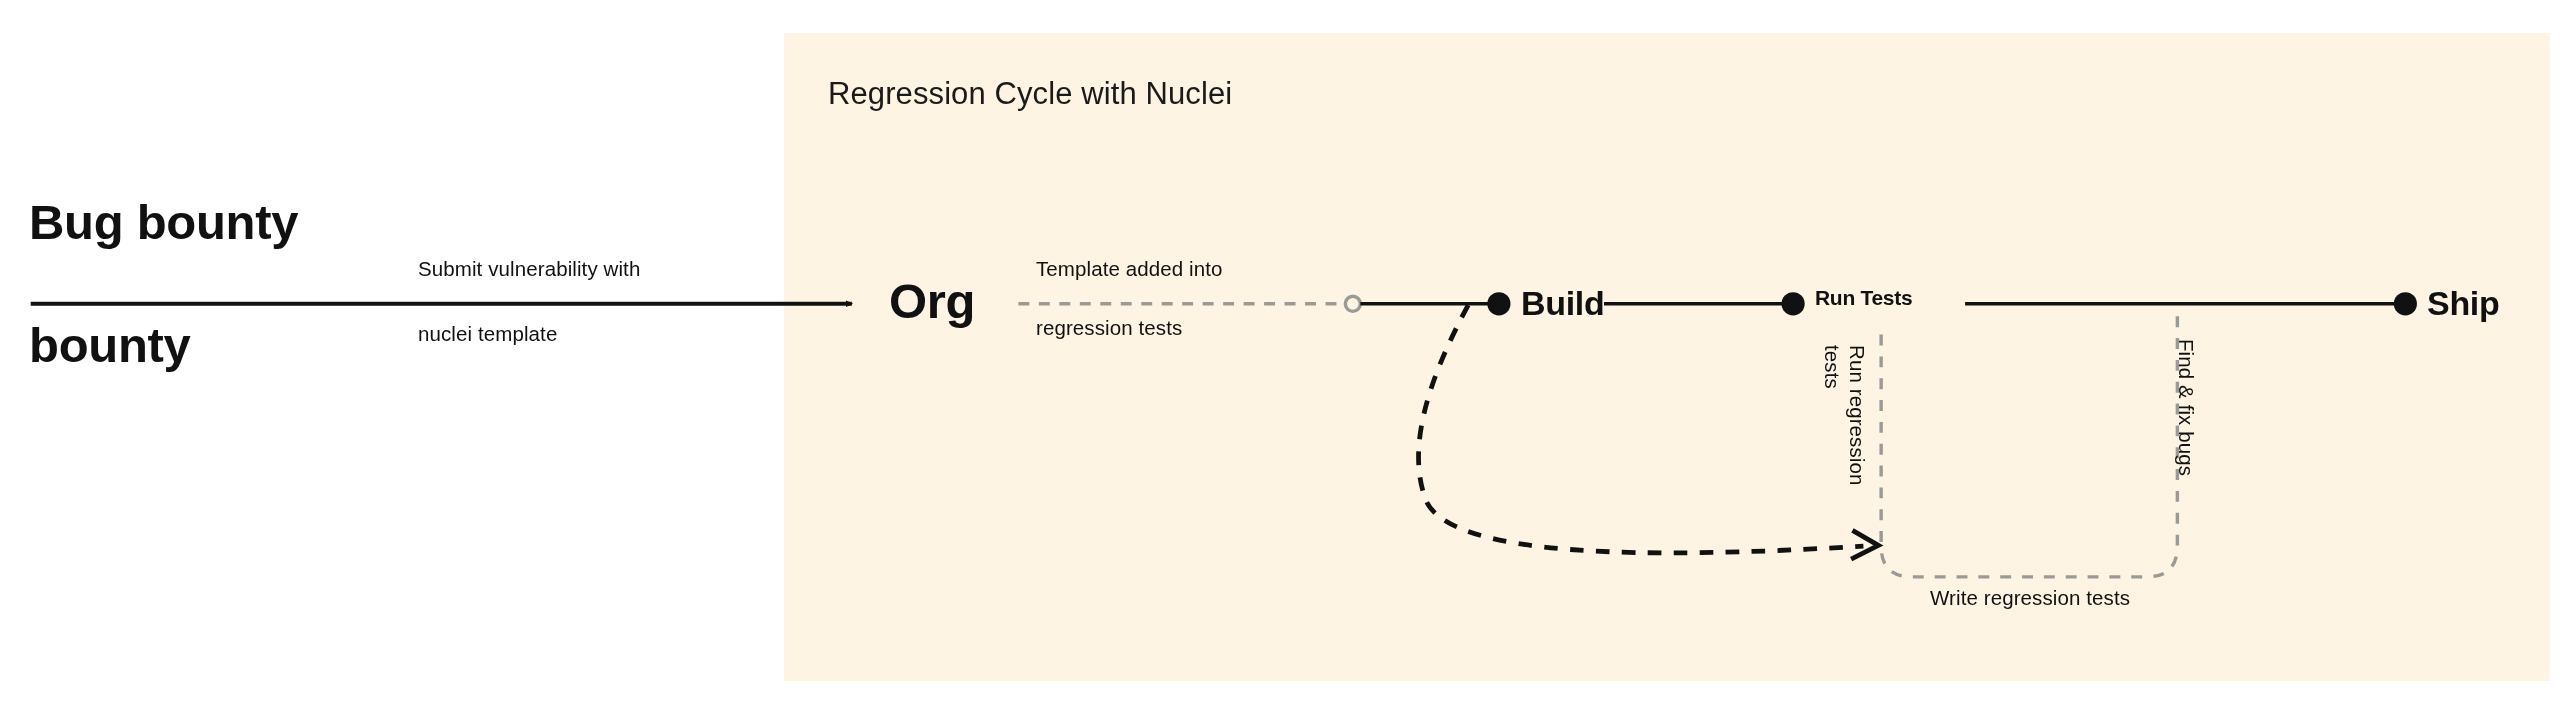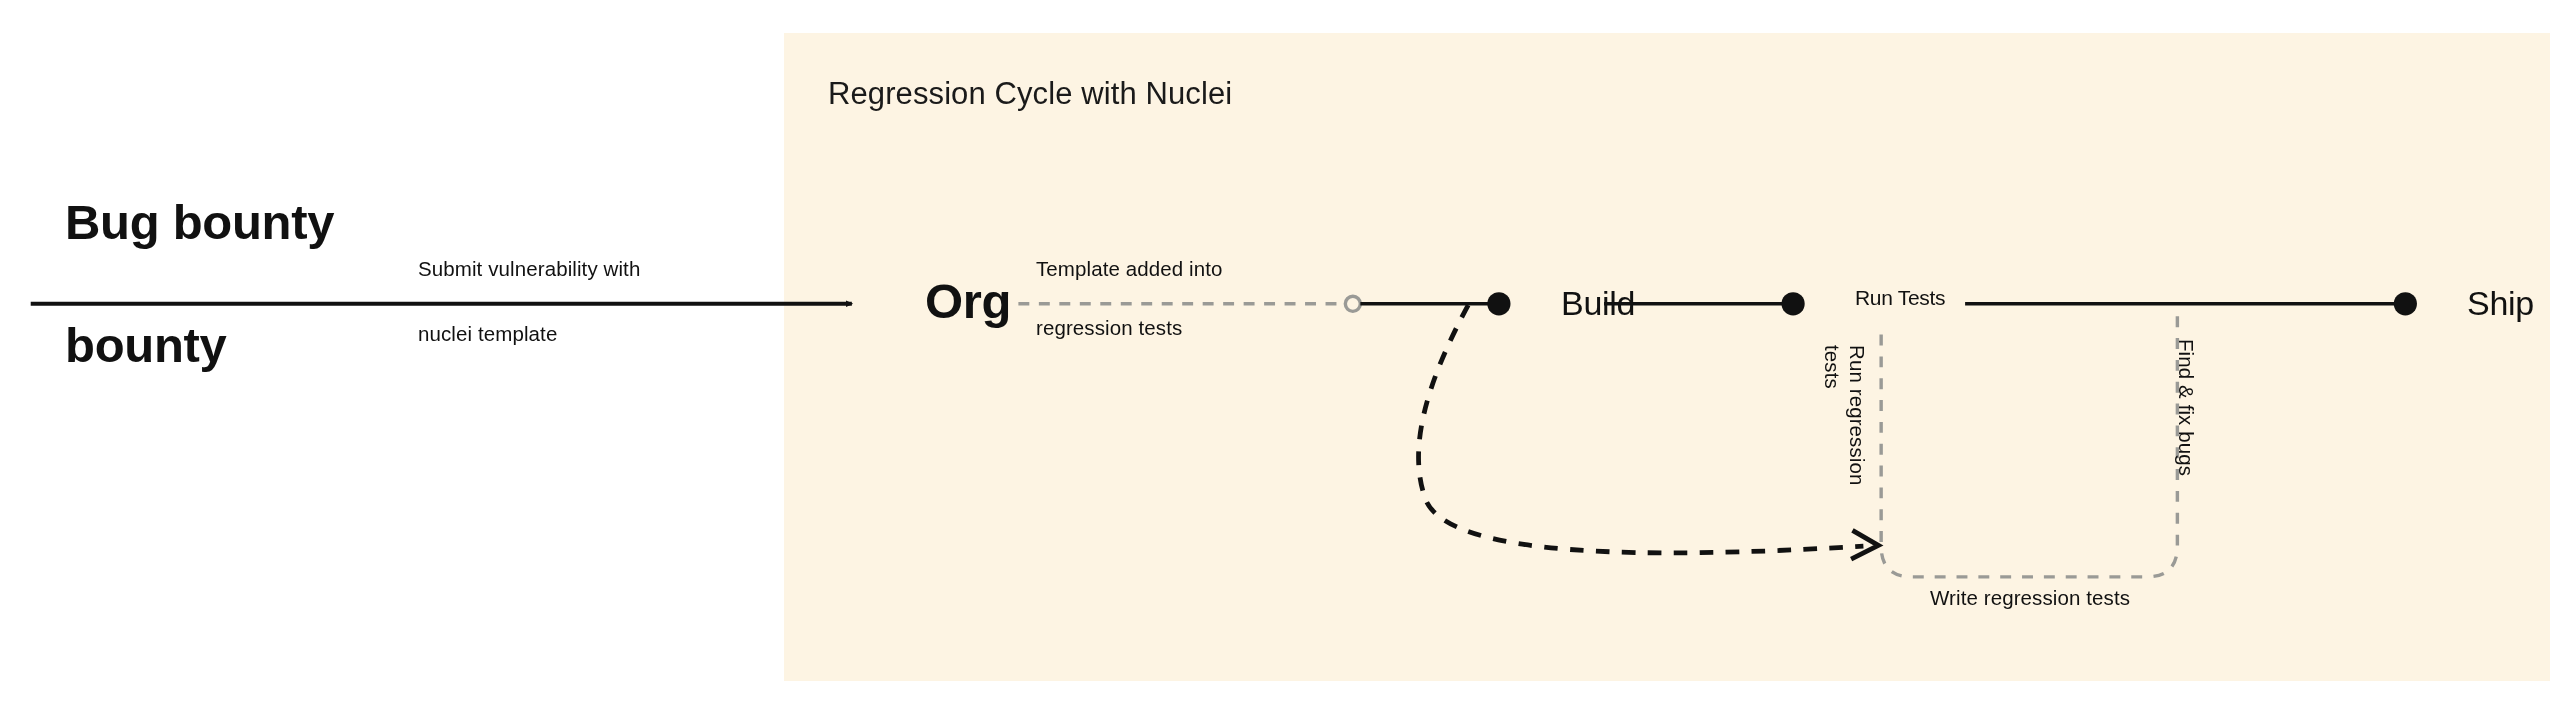--- a/index.html
+++ b/index.html
@@ -8,22 +8,22 @@
     font-family:"Liberation Sans","DejaVu Sans",sans-serif;
     color:#111111;
   }
   #stage{position:relative;width:2088px;height:723px;border-radius:26px;}
   #panel{
     position:absolute;left:784px;top:33px;width:1766px;height:648px;
     background:#FDF4E3;
   }
   svg.layer{position:absolute;left:0;top:0;width:2576px;height:723px;overflow:visible;}
   .lbl{position:absolute;white-space:pre;line-height:1.28;}
-  .big{font-size:49px;font-weight:700;letter-spacing:-0.3px;margin-left:36px;}
-  .node{font-size:34px;font-weight:400;letter-spacing:-0.3px;margin-left:40px;}
+  .big{font-size:49px;font-weight:700;letter-spacing:-0.3px;}
+  .node{font-size:34px;font-weight:700;letter-spacing:-0.3px;}
   .small{font-size:20.5px;font-weight:400;letter-spacing:0.1px;}
   .title{font-size:31px;font-weight:400;letter-spacing:0.1px;color:#1a1a1a;}
   .rot{transform-origin:0 0;}
 </style>
 </head>
 <body>
 
 <div id="stage">
 
   <div id="panel" style="background: rgb(253, 244, 227);"></div>

